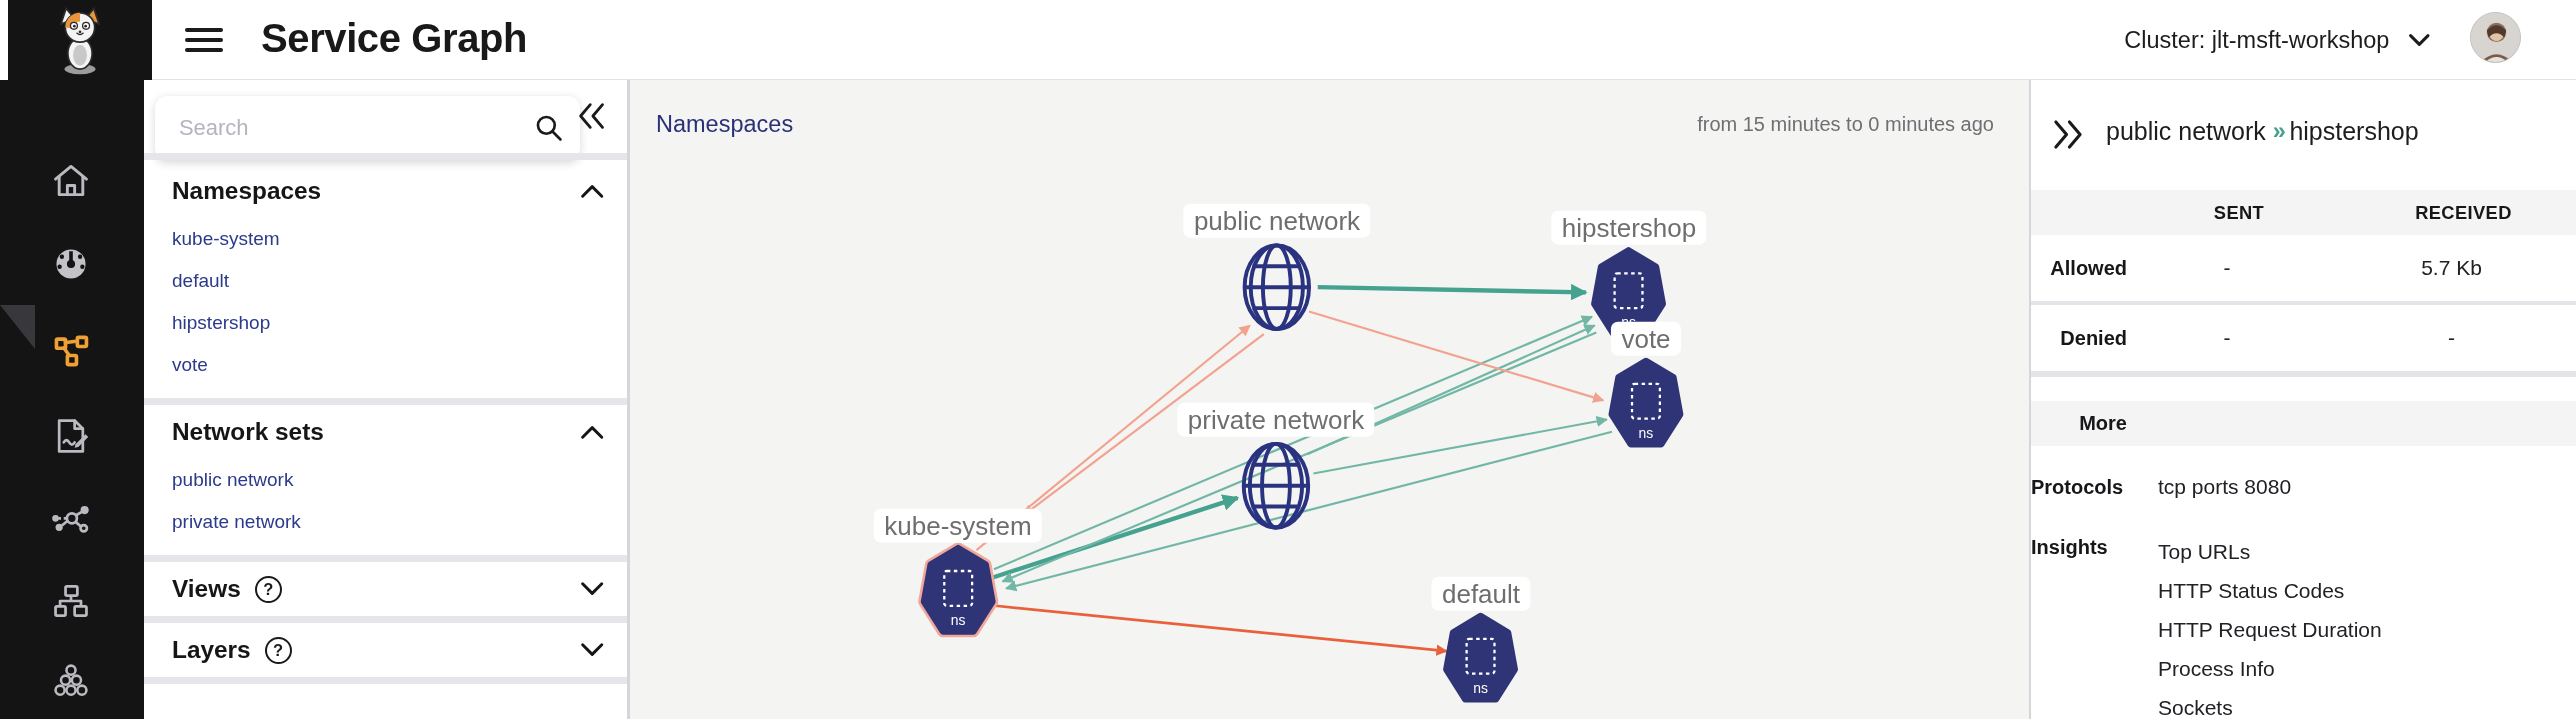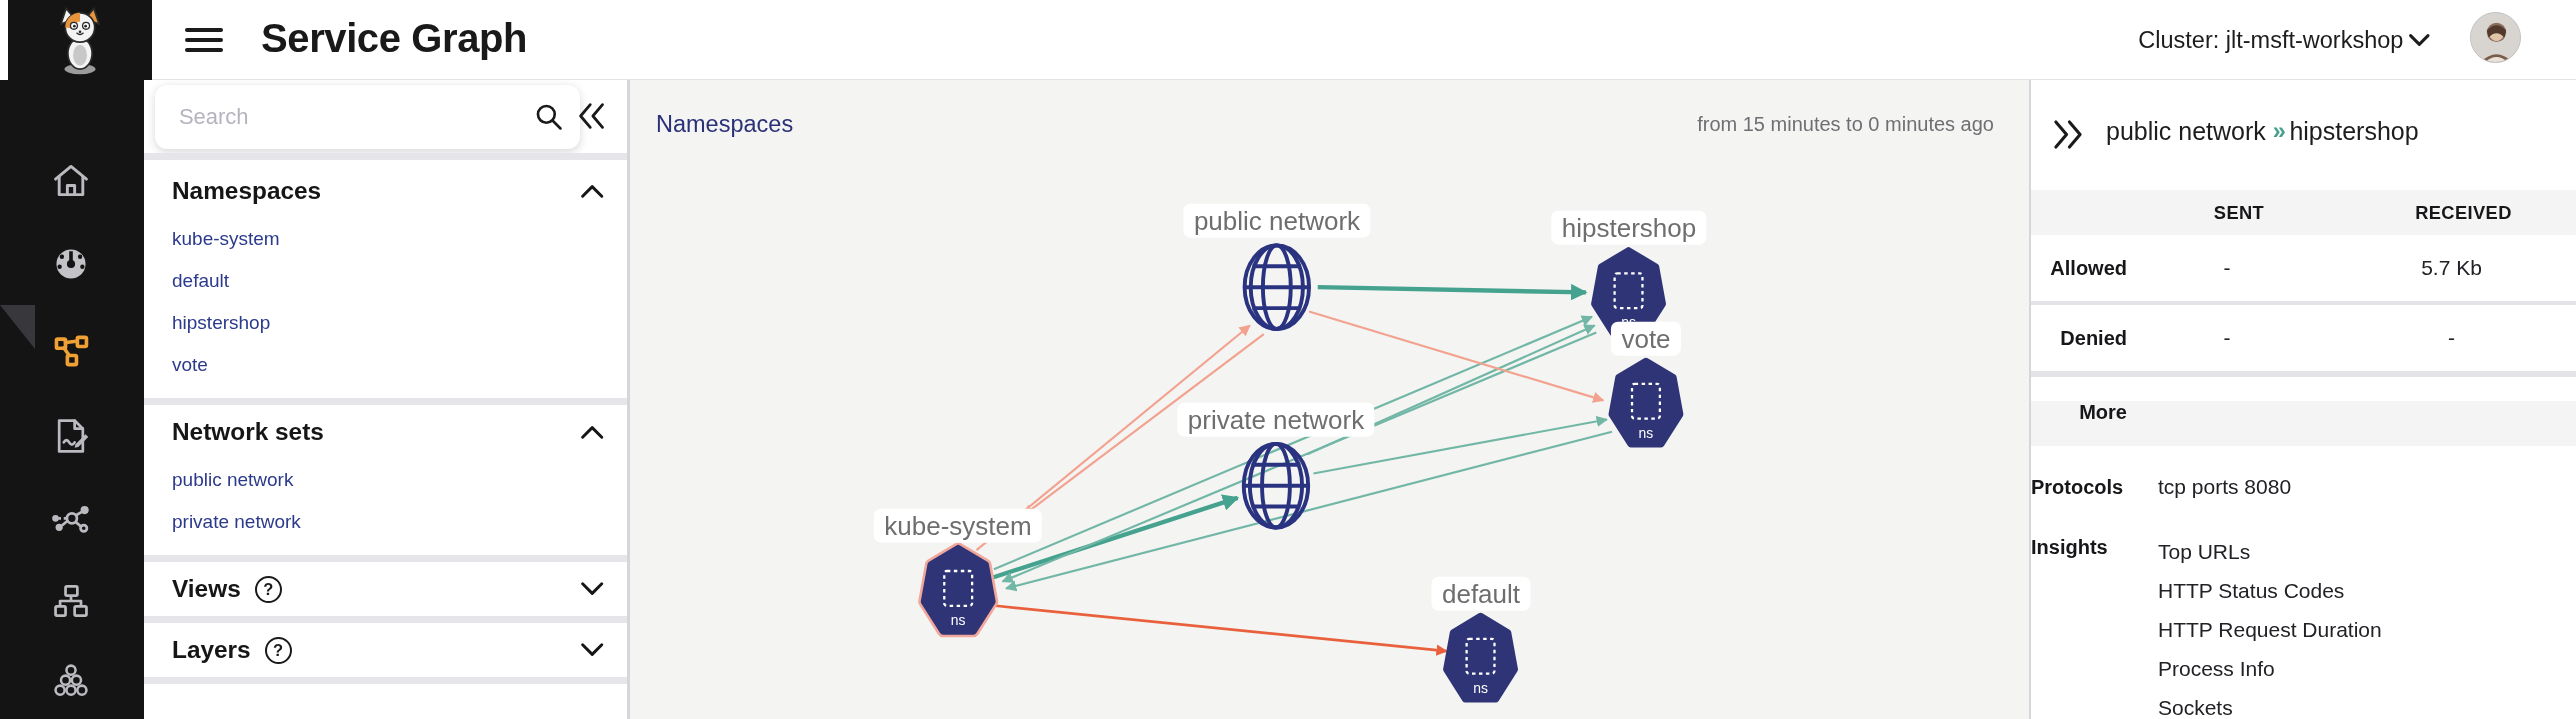--- a/index.html
+++ b/index.html
@@ -10,36 +10,36 @@
   
   .topbar { position:absolute; left:0; top:0; width:2576px; height:80px; background:#ffffff;
             border-bottom:1.7px solid #e2e2e5; z-index:5;margin-left:8px; }
   .logo-box { position:absolute; left:0; top:0; width:144px; height:80px; background:#141414;
               display:flex; align-items:center; justify-content:center; }
   .hamburger { position:absolute; left:177px; top:22.6px; width:38px; height:35px; cursor:pointer;
                display:flex; flex-direction:column; justify-content:space-between; padding:5.2px 0; }
   .hamburger span { display:block; height:4.4px; border-radius:2.6px; background:#1b1b1b; }
   .tb-title { position:absolute; left:253px; top:15.7px; font-size:40px; font-weight:700; color:#191919; letter-spacing:-0.4px; }
   .cluster-sel { position:absolute; right:153px; top:0; height:80px; display:flex; align-items:center;
-                 gap:5px; cursor:pointer; }
+                 gap:19px; cursor:pointer; }
   .cluster-label { font-size:23.5px; color:#1d1d1d; }
   .avatar { position:absolute; right:63px; top:12.2px; width:51px; height:51px; border-radius:50%;
             background:#cfcfd2; overflow:hidden; border:0.9px solid #c0c0c4; cursor:pointer; }
 
   
   .rail { position:absolute; left:0; top:80px; width:144px; height:639px; background:#141414; z-index:4; }
   .rail-icon { position:absolute; left:51px; width:40px; height:40px; cursor:pointer; }
   .rail-notch { position:absolute; left:0; top:225px; width:0; height:0;
                 border-left:35px solid #37373c; border-top:44px solid transparent; transform:rotate(180deg); }
 
   
   .lpanel { position:absolute; left:144px; top:80px; width:486px; height:639px; background:#ffffff; z-index:3; }
   .lpanel-divider { position:absolute; left:0; width:486px; background:#e6e6ea; }
   .vdivider { position:absolute; left:627px; top:80px; width:2.6px; height:639px; background:#d6d6da; z-index:6; }
-  .search-card { position:absolute; left:10.5px; top:5px; width:425px; height:64px; background:#ffffff;
+  .search-card { position:absolute; left:10.5px; top:16px; width:425px; height:64px; background:#ffffff;
                  border-radius:12.2px; box-shadow:0 2.6px 8.7px rgba(40,40,60,0.18); }
   .search-input { position:absolute; left:24.4px; top:0; width:331px; height:64px; border:0; outline:none;
                   font-size:22px; color:#333; font-family:"Liberation Sans",sans-serif; background:transparent; }
   .search-input::placeholder { color:#b4b4bf; }
   .search-icon { position:absolute; right:15.7px; top:17.4px; width:30px; height:30px; cursor:pointer; }
   .collapse-btn { position:absolute; left:434px; top:21px; width:28px; height:30px; cursor:pointer; }
   .sections { position:absolute; left:0; top:75px; width:486px; }
   .sec-gap { height:7px; background:#e6e6ea; }
   .sec-head { position:relative; height:54px; cursor:pointer; display:flex; align-items:center; }
   .sec-label { margin-left:28px; font-size:24.4px; font-weight:700; color:#161616; }
@@ -71,21 +71,21 @@
   .rp-table { width:100%; }
   .rp-thead { display:grid; grid-template-columns:96px 200px 1fr; height:45px; background:#f4f4f5;
               align-items:center;gap:12px; }
   .rp-th { text-align:center; font-size:18.3px; font-weight:700; color:#17171a; letter-spacing:0.4px; }
   .rp-row { display:grid; grid-template-columns:96px 200px 1fr; height:66px; align-items:center; }
   .rp-rowlabel { text-align:right; font-size:20px; font-weight:700; color:#17171a; }
   .rp-val { text-align:center; font-size:21px; color:#212126; }
   .row-div { height:4.4px; background:#e4e4e8; }
   .row-div2 { height:6.1px; background:#e4e4e8; }
   .rp-gap { height:23.5px; background:#ffffff; }
-  .more-bar { height:45px; background:#f4f4f5; display:flex; }
+  .more-bar { height:45px; background:#f4f4f5; display:flex; align-items:center; }
   .more-label { width:96px; text-align:right; font-size:20px; font-weight:700; color:#17171a; }
   .rp-details { padding-top:26px; }
   .det-row { display:flex; margin-bottom:30px; }
   .det-label { width:96px; text-align:left; font-size:20px; font-weight:700; color:#17171a; line-height:30px; }
   .det-values { margin-left:31px; }
   .det-values div { font-size:21px; color:#212126; line-height:39px; }
   .det-values .single { line-height:30px; }
 </style>
 </head>
 <body>

